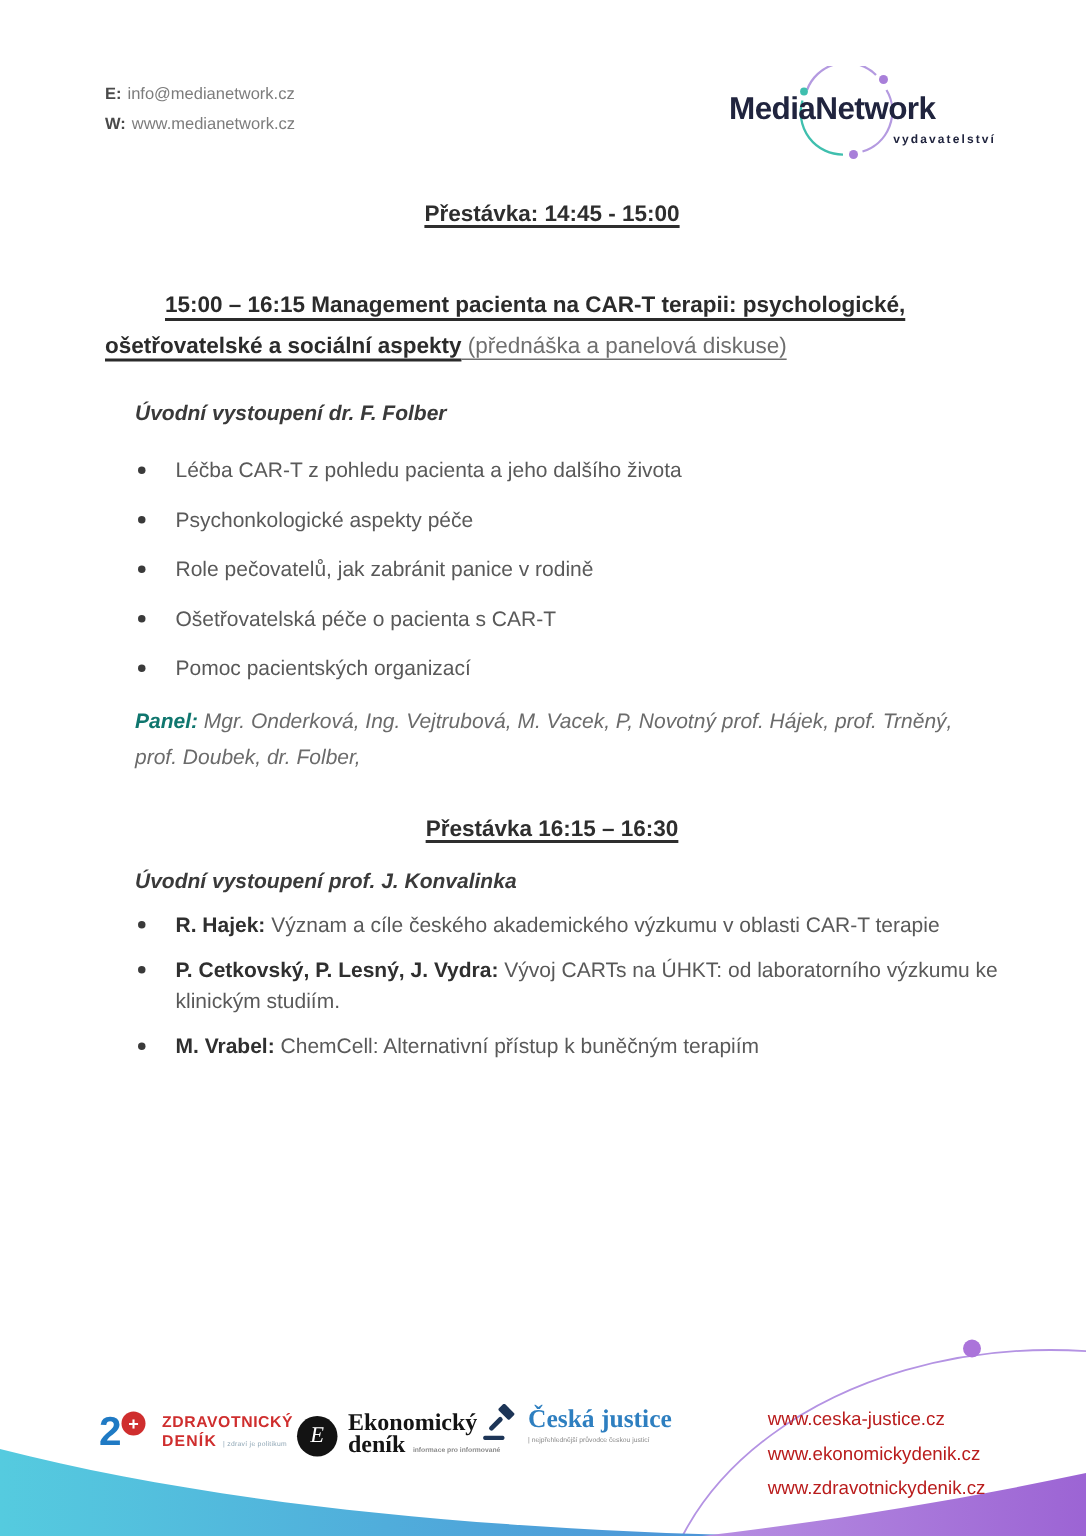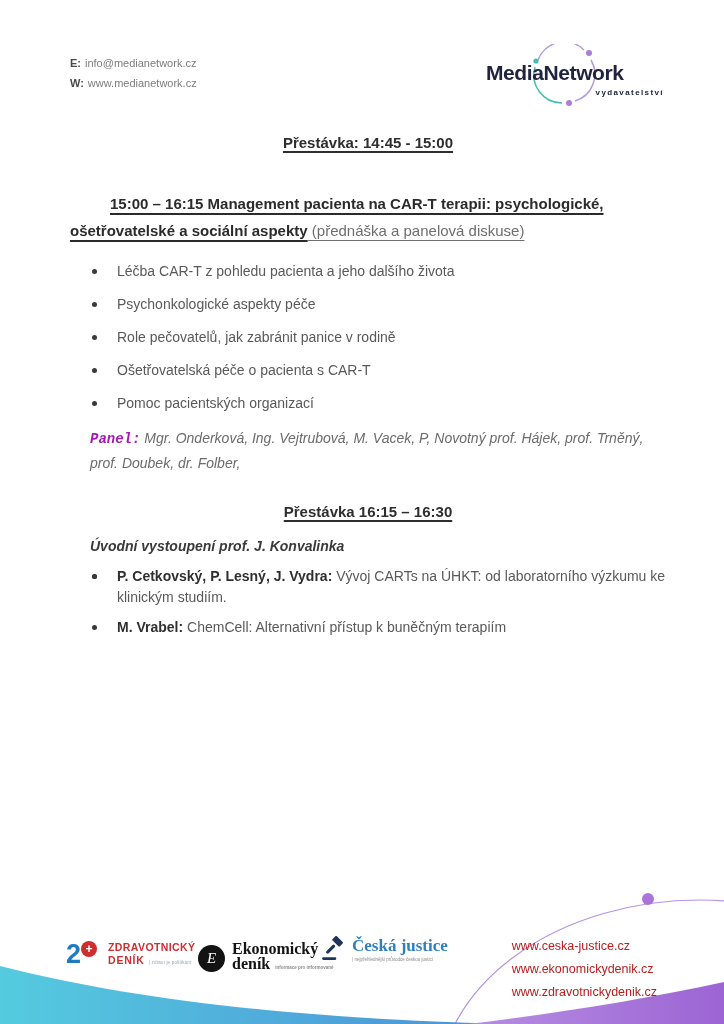--- a/index.html
+++ b/index.html
@@ -50,21 +50,21 @@
   .intro { margin-top:20px; padding-left:20px; font-size:14px; line-height:22px;
            font-weight:700; font-style:italic; color:#3a3a3a; }
   .blist { margin:17px 0 0 0; padding:0 0 0 20px; list-style:none; }
   .blist li { position:relative; padding-left:27px; font-size:14px; line-height:21px;
               color:#595959; margin-bottom:12px; }
   .blist .blt { position:absolute; left:2px; top:8px; width:5px; height:5px;
                 border-radius:50%; background:#3a3a3a; }
   .blist b { color:#2f2f2f; }
   .panel { margin-top:9px; padding-left:20px; font-size:14px; line-height:24px;
            font-style:italic; color:#6b6b6b; }
-  .panel b { color:#a21caf;font-family:Liberation Mono, monospace; }
+  .panel b { color:#0f766e; }
   .mt-break2 { margin-top:26px; }
   .mt2 { margin-top:32px; }
   .intro2 { margin-top:12px; }
   .blist2 { margin-top:8px; }
   .blist2 li { margin-bottom:9px; }
 
   
   .footer-logo { position:absolute; z-index:2; display:flex; align-items:center; }
   .zd { left:66px; top:938px; }
   .zd-mark { position:relative; width:38px; height:34px; }
@@ -142,20 +142,21 @@
   <div class="main">
 
     <div class="break-line">
       <span>Přestávka: 14:45 - 15:00</span>
     </div>
 
     <div class="session-title mt1">
       <span class="st-bold">15:00 – 16:15 Management pacienta na CAR-T terapii: psychologické, ošetřovatelské a sociální aspekty</span><span class="st-note"> (přednáška a panelová diskuse)</span>
     </div>
 
+    <div class="intro">Úvodní vystoupení dr. F. Folber</div>
 
     <ul class="blist">
       <li><span class="blt"></span><span>Léčba CAR-T z pohledu pacienta a jeho dalšího života</span></li>
       <li><span class="blt"></span><span>Psychonkologické aspekty péče</span></li>
       <li><span class="blt"></span><span>Role pečovatelů, jak zabránit panice v rodině</span></li>
       <li><span class="blt"></span><span>Ošetřovatelská péče o pacienta s CAR-T</span></li>
       <li><span class="blt"></span><span>Pomoc pacientských organizací</span></li>
     </ul>
 
     <div class="panel">
@@ -163,21 +164,21 @@
     </div>
 
     <div class="break-line mt-break2">
       <span>Přestávka 16:15 – 16:30</span>
     </div>
 
 
     <div class="intro intro2">Úvodní vystoupení prof. J. Konvalinka</div>
 
     <ul class="blist blist2">
-      <li><span class="blt"></span></li>
+      <li><span class="blt"></span><span><b>R. Hajek:</b><span> Význam a cíle českého akademického výzkumu v oblasti CAR-T terapie</span></span></li>
       <li><span class="blt"></span><span><b>P. Cetkovský, P. Lesný, J. Vydra:</b><span> Vývoj CARTs na ÚHKT: od laboratorního výzkumu ke klinickým studiím.</span></span></li>
       <li><span class="blt"></span><span><b>M. Vrabel:</b><span> ChemCell: Alternativní přístup k buněčným terapiím</span></span></li>
     </ul>
 
   </div>
 
   <div class="footer-logo zd">
     <div class="zd-mark">
       <span class="zd-two">2</span>
       <span class="zd-plus">+</span>

